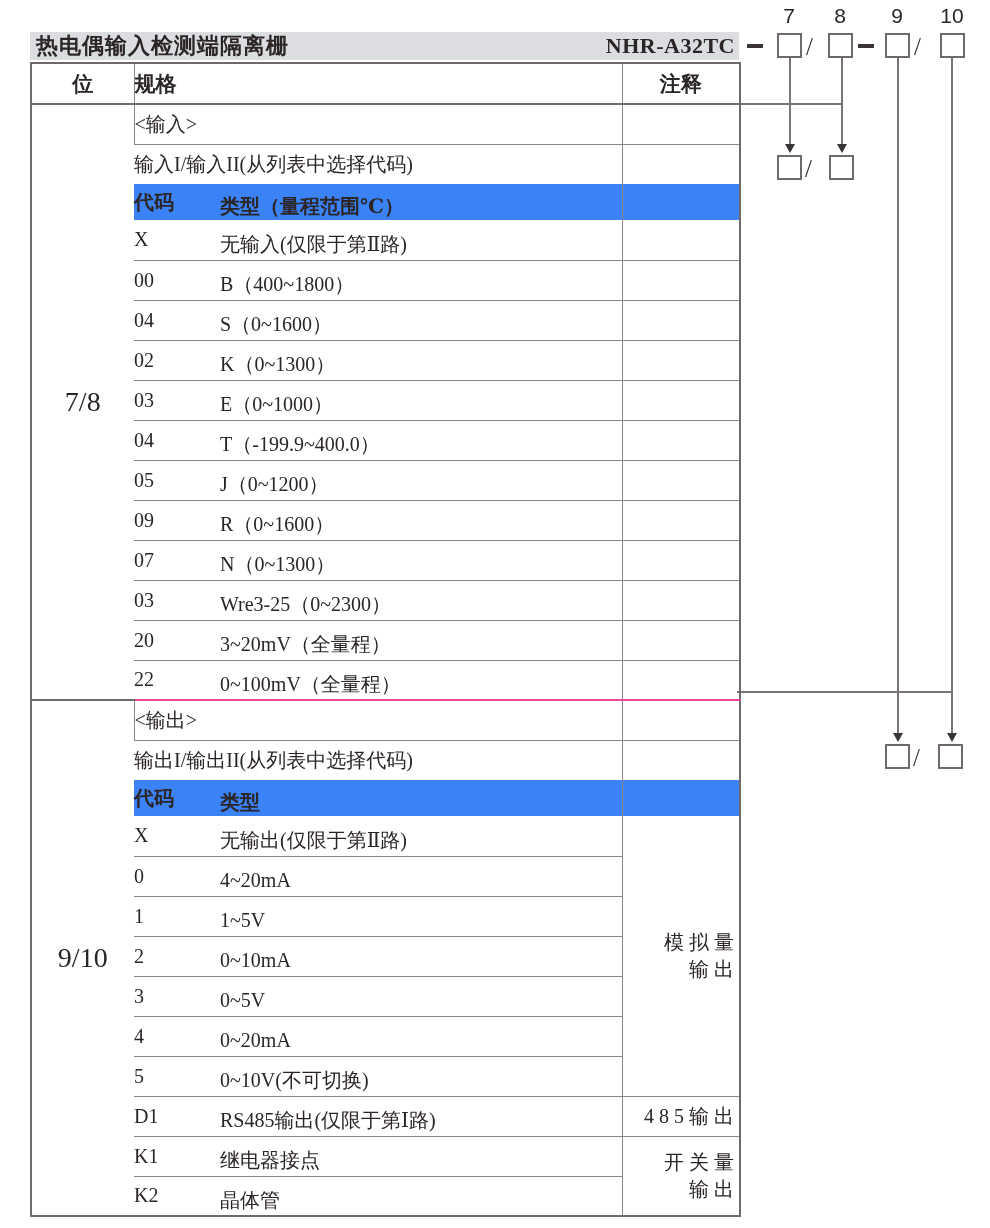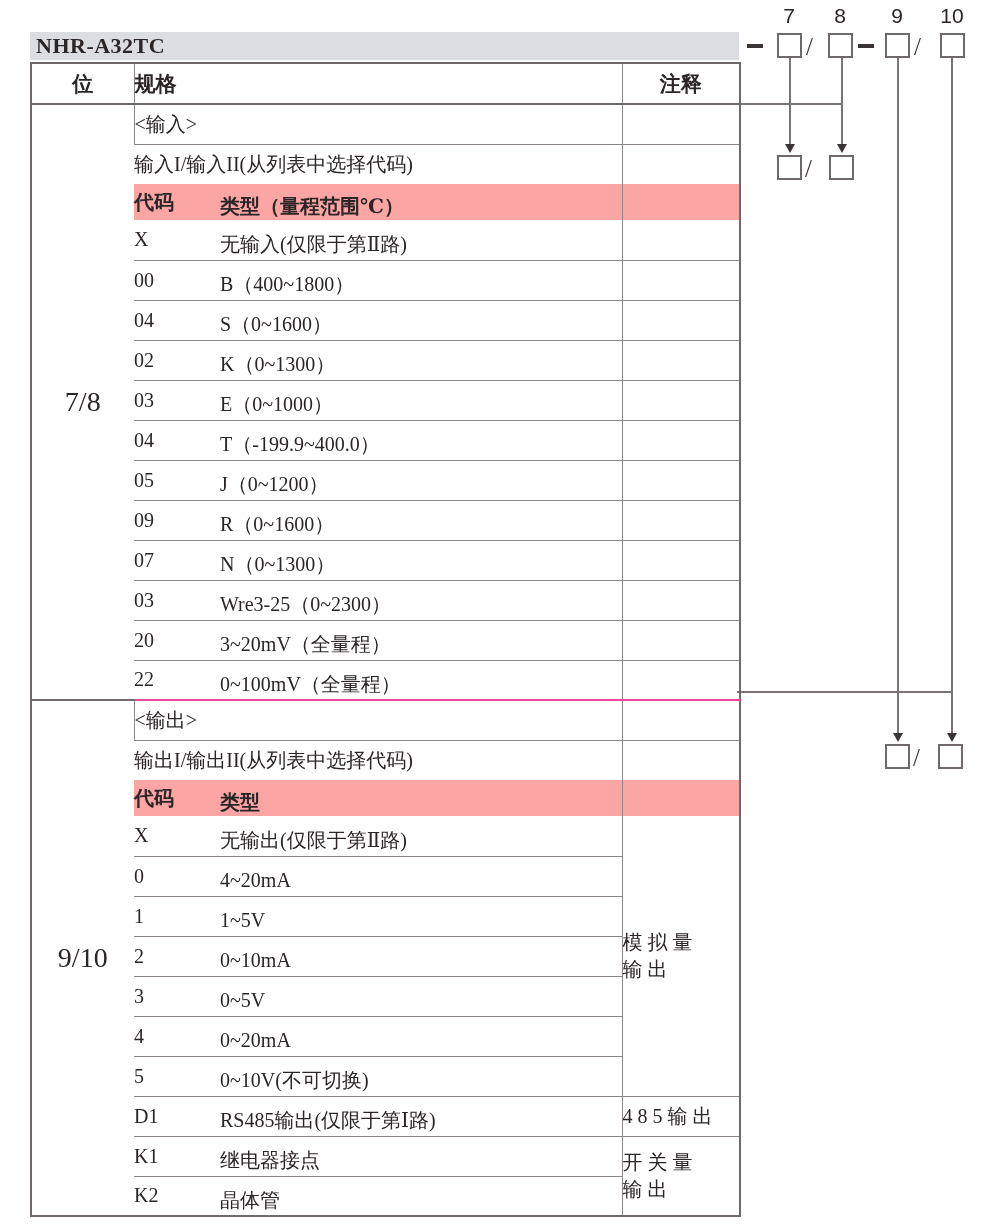--- a/index.html
+++ b/index.html
@@ -23,47 +23,48 @@
   }
   table.spec td,table.spec th{
     border-left:1px solid #8b8587;border-bottom:1px solid #8b8587;
     padding:0;vertical-align:middle;box-sizing:border-box;
   }
   table.spec td:first-child,table.spec th:first-child{border-left:none;}
   table.spec thead th{height:41px;border-bottom:2px solid #6f696b;font-size:21px;font-weight:bold;}
   th.ha-left{text-align:left;padding-left:16px;}
   tr.row-intro td,tr.row-data td{height:40px;}
   tr.row-sub td{height:40px;border-bottom:none;}
-  tr.row-gray td{height:28px;border-bottom:none;background:#fca5a5;font-weight:bold;}
+  tr.row-gray td{height:28px;border-bottom:none;background:#3b82f6;font-weight:bold;}
   td.bit-cell{vertical-align:top;text-align:center;padding-top:7px;font-size:28px;}
   td.bit-cell.sec-end{border-bottom:2px solid #6f696b;}
   tr.sec-end-row td{border-bottom:2px solid #ec4899;}
   td.spec-cell{padding-left:16px;}
   .spec-flex{display:flex;align-items:center;}
   .spec-flex .code-col{flex:0 0 86px;}
   .spec-flex .type-col{flex:1 1 auto;margin-top:9px;}
-  td.note-cell{text-align:left;padding-left:10px;line-height:27px;letter-spacing:5px;}
+  td.note-cell{text-align:right;padding-left:10px;line-height:27px;letter-spacing:5px;}
   td.note-empty{}
   
   .digit{position:absolute;top:4px;width:30px;text-align:center;
     font-family:"Liberation Sans","DejaVu Sans",sans-serif;font-size:21px;color:#2b2526;}
   .code-box{position:absolute;top:33px;width:25px;height:25px;border:2px solid #6f696b;box-sizing:border-box;background:#fff;}
   .sel-box{position:absolute;width:25px;height:25px;border:2px solid #6f696b;box-sizing:border-box;background:#fff;}
   .dash{position:absolute;top:44px;width:16px;height:4px;background:#3a3435;}
   .slash{position:absolute;font-size:25px;color:#3a3435;line-height:25px;}
   .vline{position:absolute;width:1.5px;background:#7a7476;}
   .arrow{position:absolute;width:0;height:0;border-left:5px solid transparent;border-right:5px solid transparent;border-top:9px solid #3a3435;}
   .hext{position:absolute;height:2px;background:#7a7476;}
 </style>
 </head>
 <body>
 
 <div class="page">
 
   <div class="title-bar">
+    <span class="ttl">热电偶输入检测端隔离栅</span>
     <span class="mdl">NHR-A32TC</span>
   </div>
 
   <div class="digit" style="left:774px;">7</div>
   <div class="digit" style="left:825px;">8</div>
   <div class="digit" style="left:882px;">9</div>
   <div class="digit" style="left:937px;">10</div>
 
   <div class="dash" style="left:747px;"></div>
   <div class="code-box" style="left:777px;"></div>

